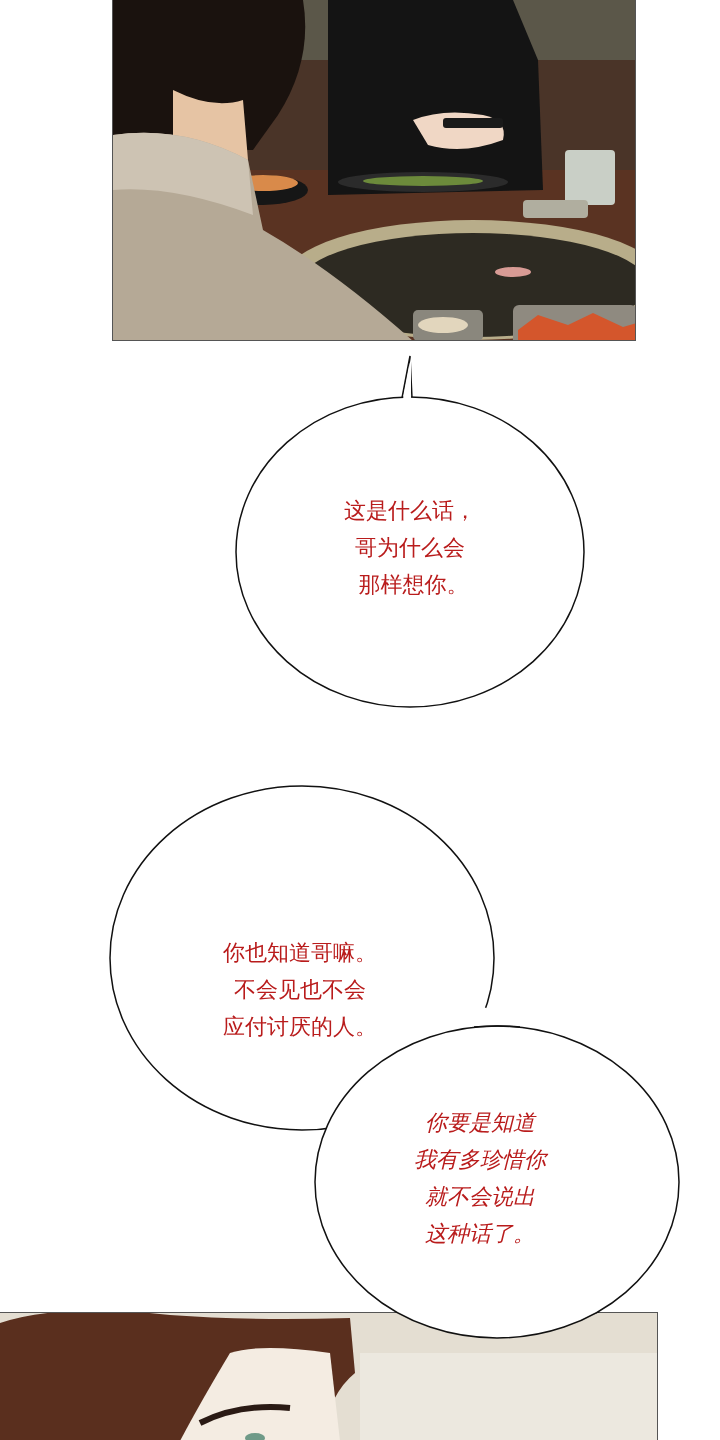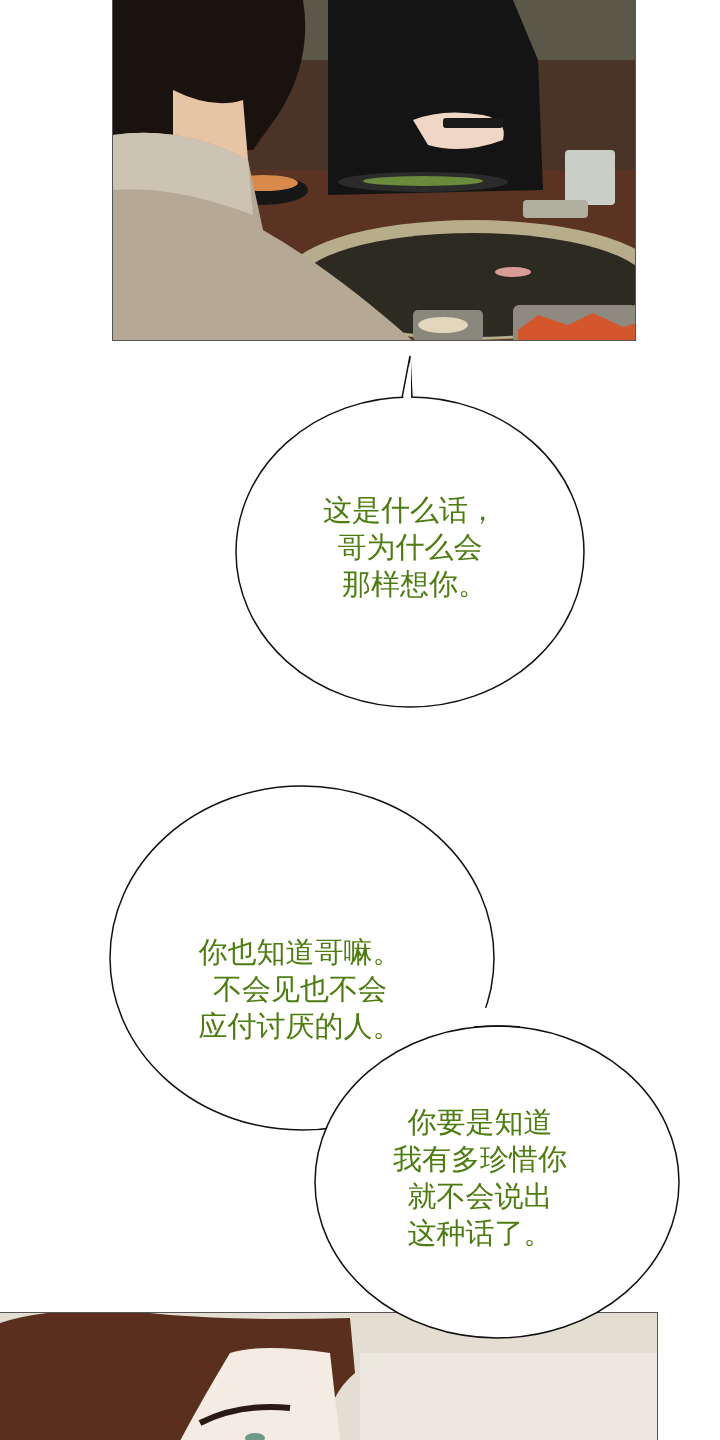--- a/index.html
+++ b/index.html
@@ -9,25 +9,25 @@
     .panel { position: absolute; overflow: hidden; }
     #panel-top { left: 112px; top: 0; width: 524px; height: 341px;
       border: 1px solid #555; border-top: none; box-sizing: border-box;
       background: linear-gradient(180deg, #3b2a20 0%, #4a3326 40%, #3a2a22 100%); }
     #panel-bottom { left: 0; top: 1312px; width: 658px; height: 128px;
       border-top: 1px solid #555; border-right: 1px solid #555; box-sizing: border-box;
       background: linear-gradient(90deg, #d9d3c6 0%, #e8e3d8 50%, #d8cbb3 100%); }
 
     .svg-layer { position: absolute; left: 0; top: 0; width: 720px; height: 1440px; pointer-events: none; }
 
-    .bubble-text { position: absolute; text-align: center; color: #4d7c0f;
-      font-size: 29px; line-height: 37px; font-weight: 500; white-space: pre; }
+    .bubble-text { position: absolute; text-align: center; color: #b91c1c;
+      font-size: 22px; line-height: 37px; font-weight: 500; white-space: pre; }
     #t1 { left: 300px; top: 492px; width: 220px; }
     #t2 { left: 180px; top: 910px; width: 240px; margin-top: 24px; }
-    #t3 { left: 370px; top: 1104px; width: 220px; }
+    #t3 { left: 370px; top: 1104px; width: 220px; font-style: italic; }
   </style>
 </head>
 <body>
 
 <div class="panel" id="panel-top">
   <svg width="524" height="341" viewBox="0 0 524 341">
     <rect x="0" y="0" width="524" height="341" fill="#4a3428"></rect>
     <rect x="160" y="0" width="364" height="60" fill="#6b7a6a" opacity="0.5"></rect>
 
     <rect x="110" y="170" width="414" height="171" fill="#5a3322"></rect>

